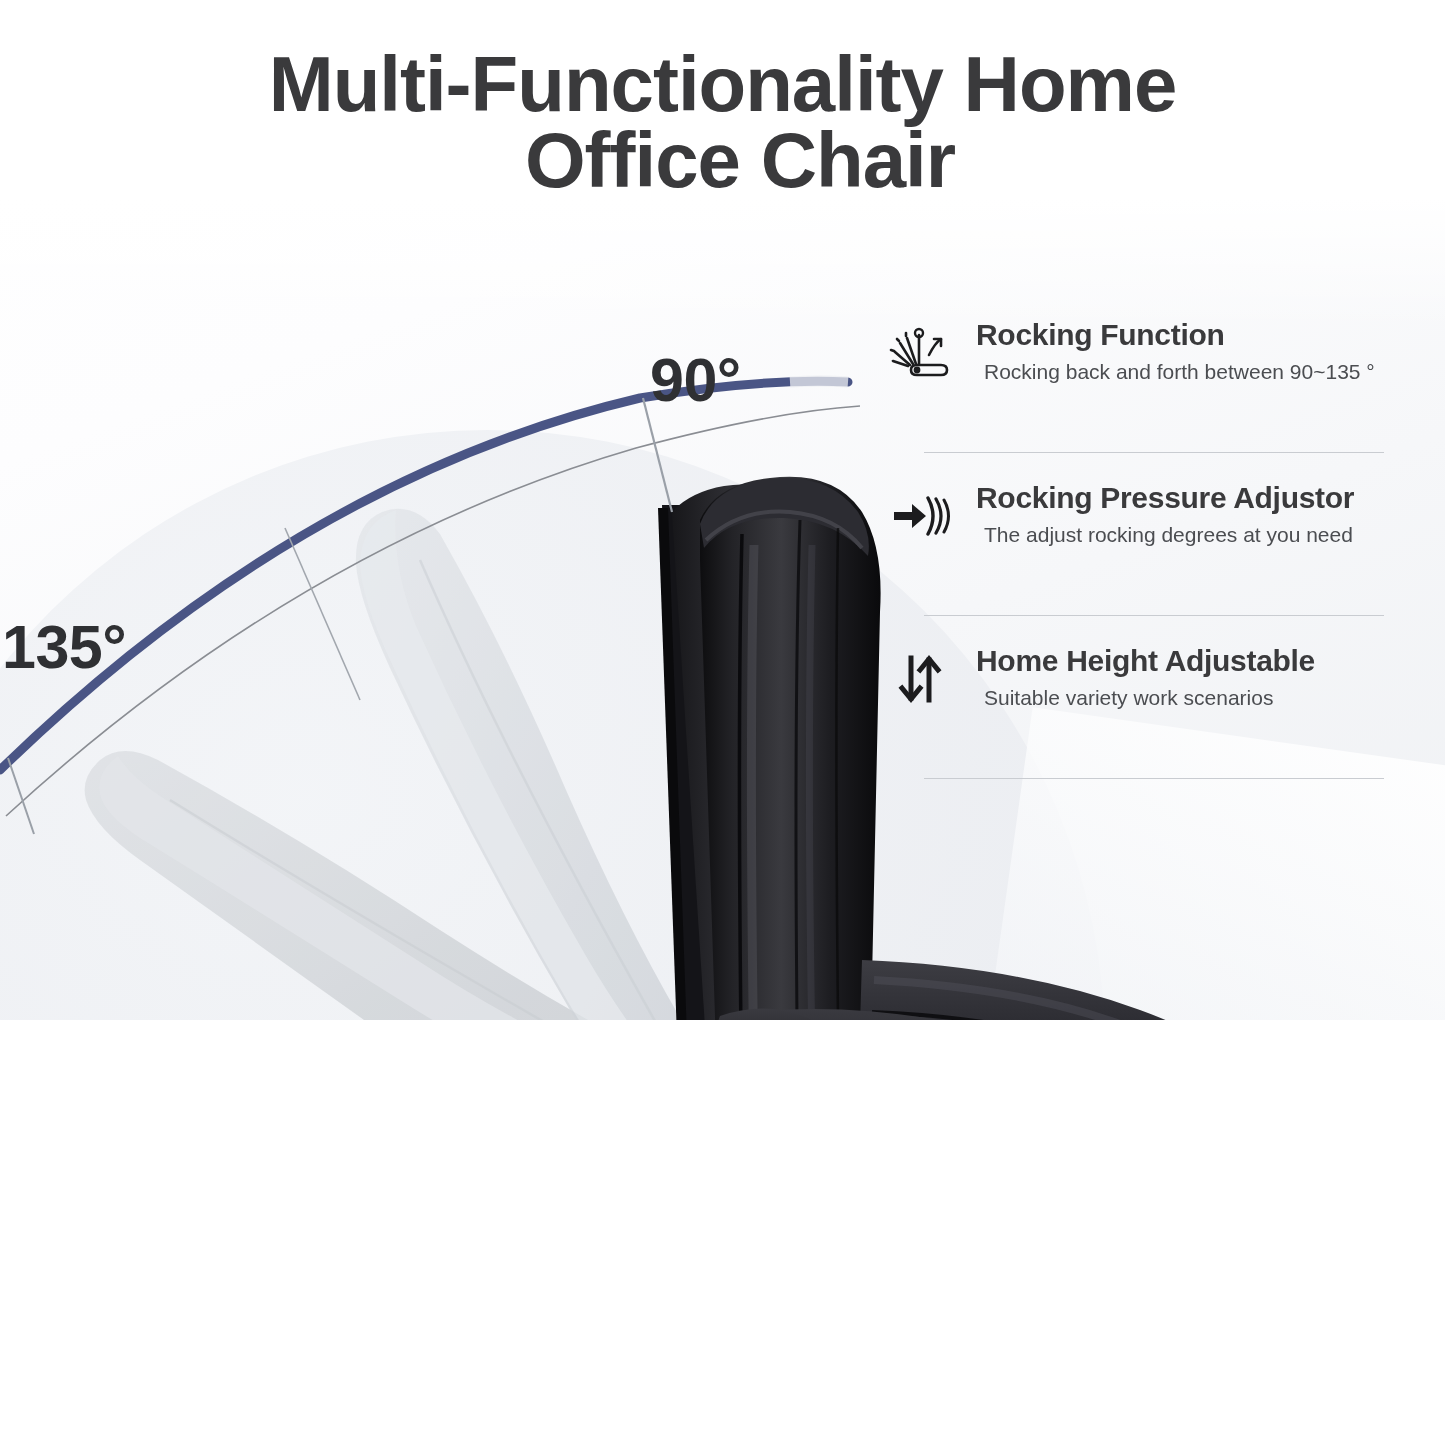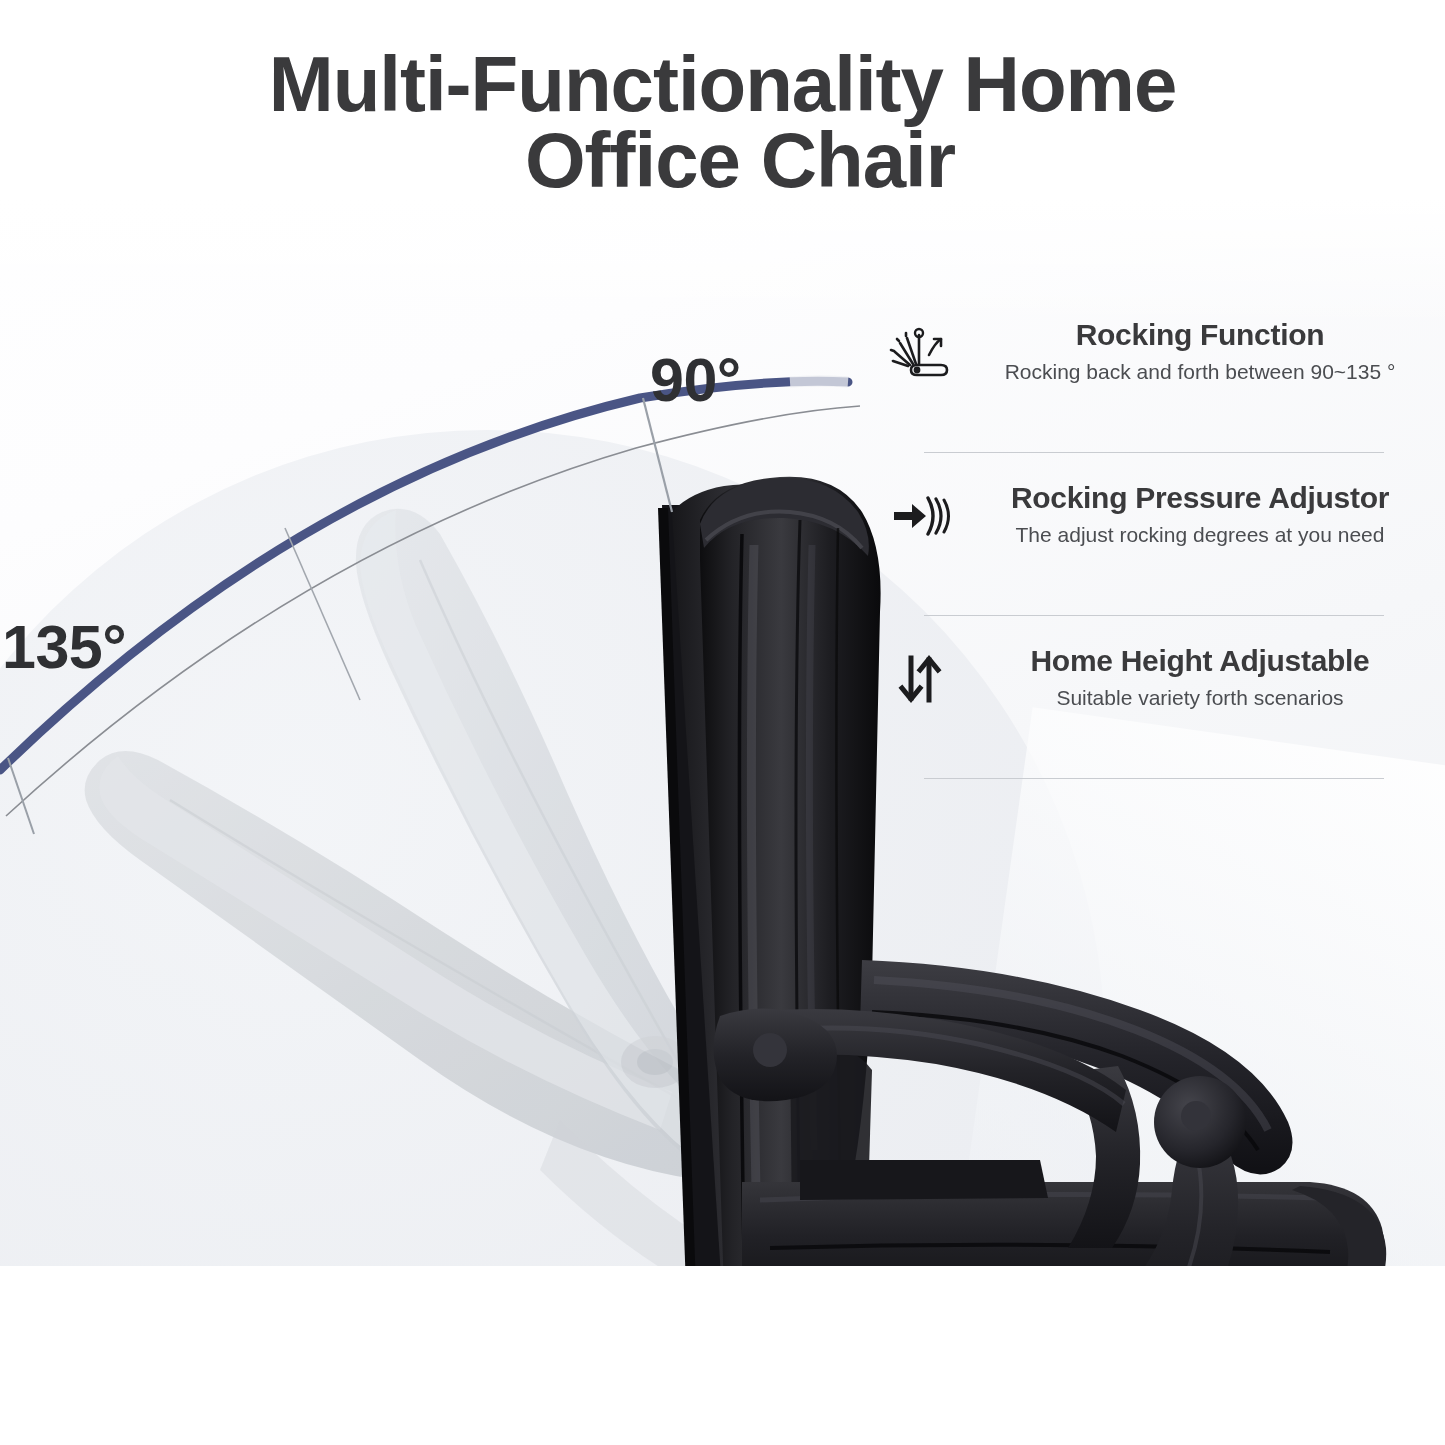--- a/index.html
+++ b/index.html
@@ -2,21 +2,21 @@
 <html><head>
 <meta charset="utf-8">
 <style>
   html,body{margin:0;padding:0;}
   body{
     width:1445px;height:1445px;overflow:hidden;
     font-family:"Liberation Sans", sans-serif;
     background:#ffffff;
   }
   #stage{
-    position:relative;width:1445px;height:1266px;overflow:hidden;
+    position:relative;width:1445px;height:1020px;overflow:hidden;
     background:
       linear-gradient(160deg,#ffffff 0%,#fdfdfe 30%,#f6f7f9 62%,#eef0f3 100%);
   }
   
   .bg-circle{
     position:absolute;border-radius:50%;
     left:-130px;top:430px;width:1235px;height:1235px;
     background:radial-gradient(circle at 35% 30%,#f2f4f7 0%,#eceef2 55%,#e8eaef 100%);
     opacity:.85;
   }
@@ -46,21 +46,21 @@
   }
   #ang90{left:650px;top:345px;}
   #ang135{left:2px;top:612px;}
   
   .features{position:absolute;left:884px;top:316px;width:540px;}
   .feat{position:relative;min-height:104px;}
   .feat .ico{
     position:absolute;left:0;top:6px;width:74px;height:62px;
     display:flex;align-items:center;justify-content:center;
   }
-  .feat .txt{margin-left:92px;text-align:center;}
+  .feat .txt{margin-left:92px;}
   .feat h3{
     margin:0 0 6px 0;color:#3a3a3c;font-weight:bold;
     font-size:30px;line-height:1.1;letter-spacing:-.3px;
   }
   .feat p{
     margin:8px;color:#4b4d51;font-size:21px;line-height:1.25;font-weight:400;
   }
   .divider{
     height:1px;background:#c9ccd1;margin:30px 40px 26px 40px;
   }
@@ -398,20 +398,20 @@
           <g stroke="#1c1c1e" stroke-width="5" fill="none" stroke-linecap="square">
             <path d="M16 6 L16 46"></path>
             <path d="M7 36 L16 47 L25 36"></path>
             <path d="M34 48 L34 8"></path>
             <path d="M25 18 L34 7 L43 18"></path>
           </g>
         </svg>
       </div>
       <div class="txt">
         <h3>Home Height Adjustable</h3>
-        <p>Suitable variety forth scenarios</p>
+        <p>Suitable variety work scenarios</p>
       </div>
     </div>
 
     <div class="divider"></div>
   </div>
 
 </div>
 
 </body></html>

